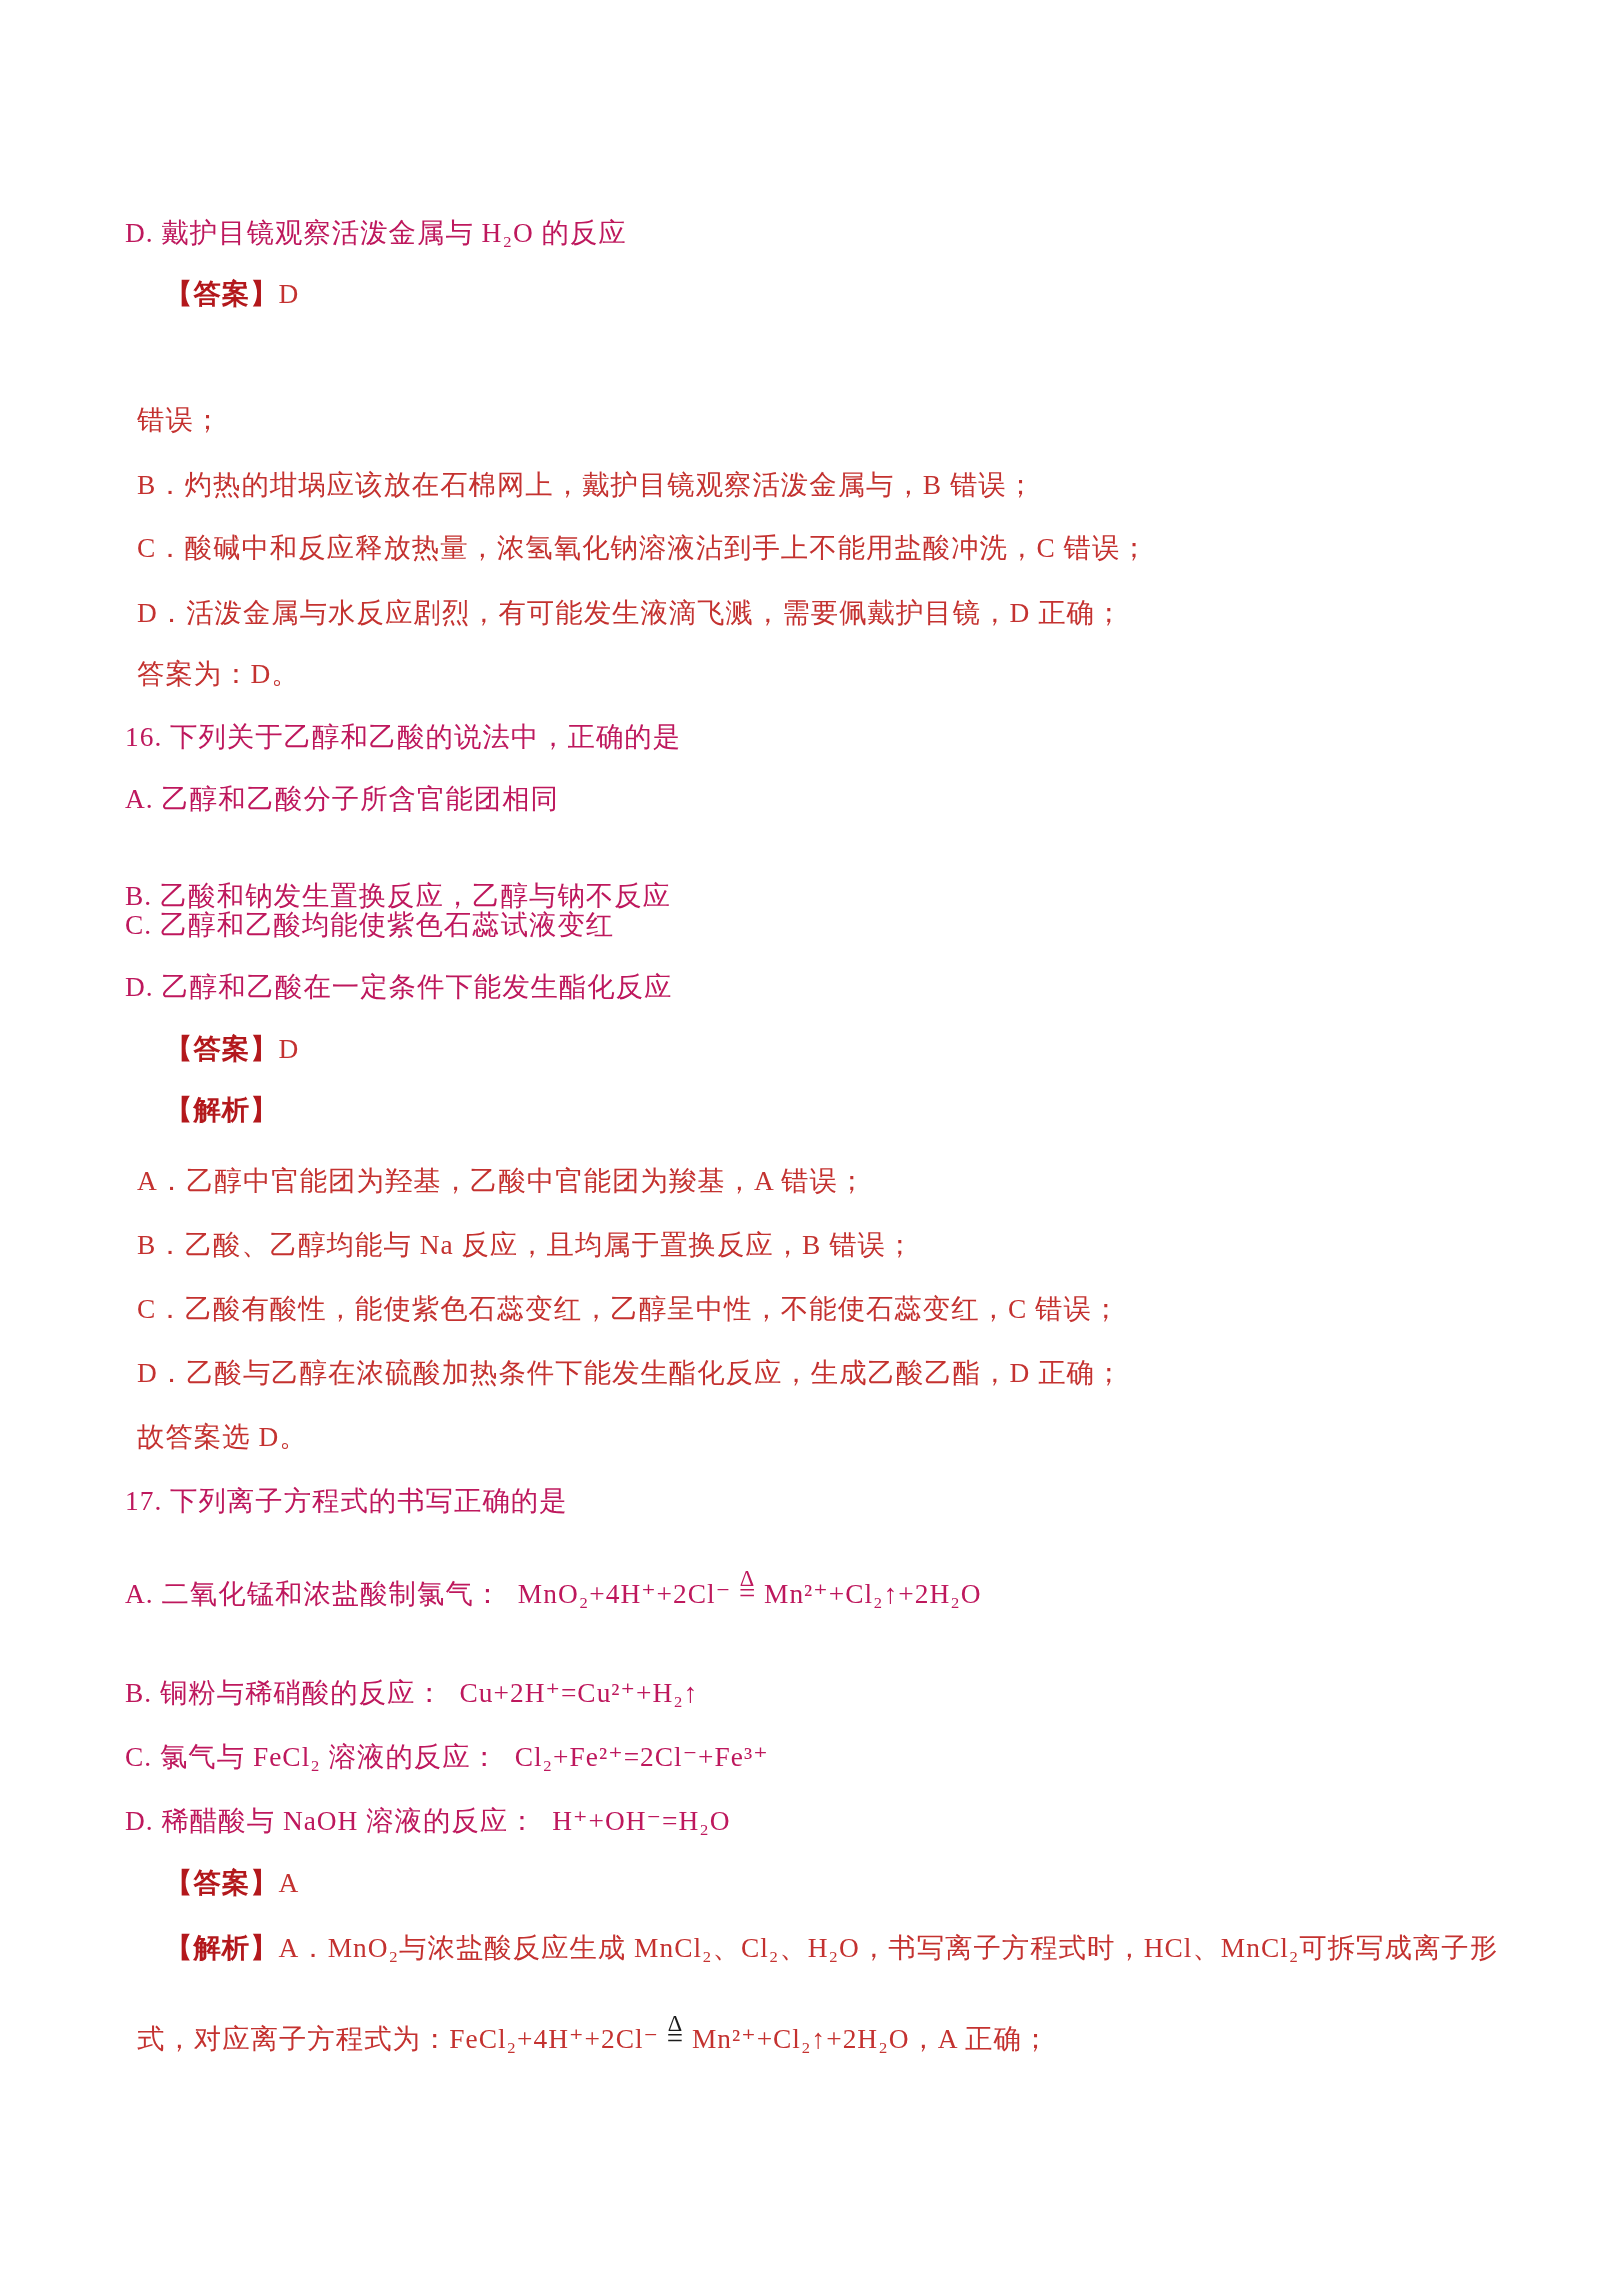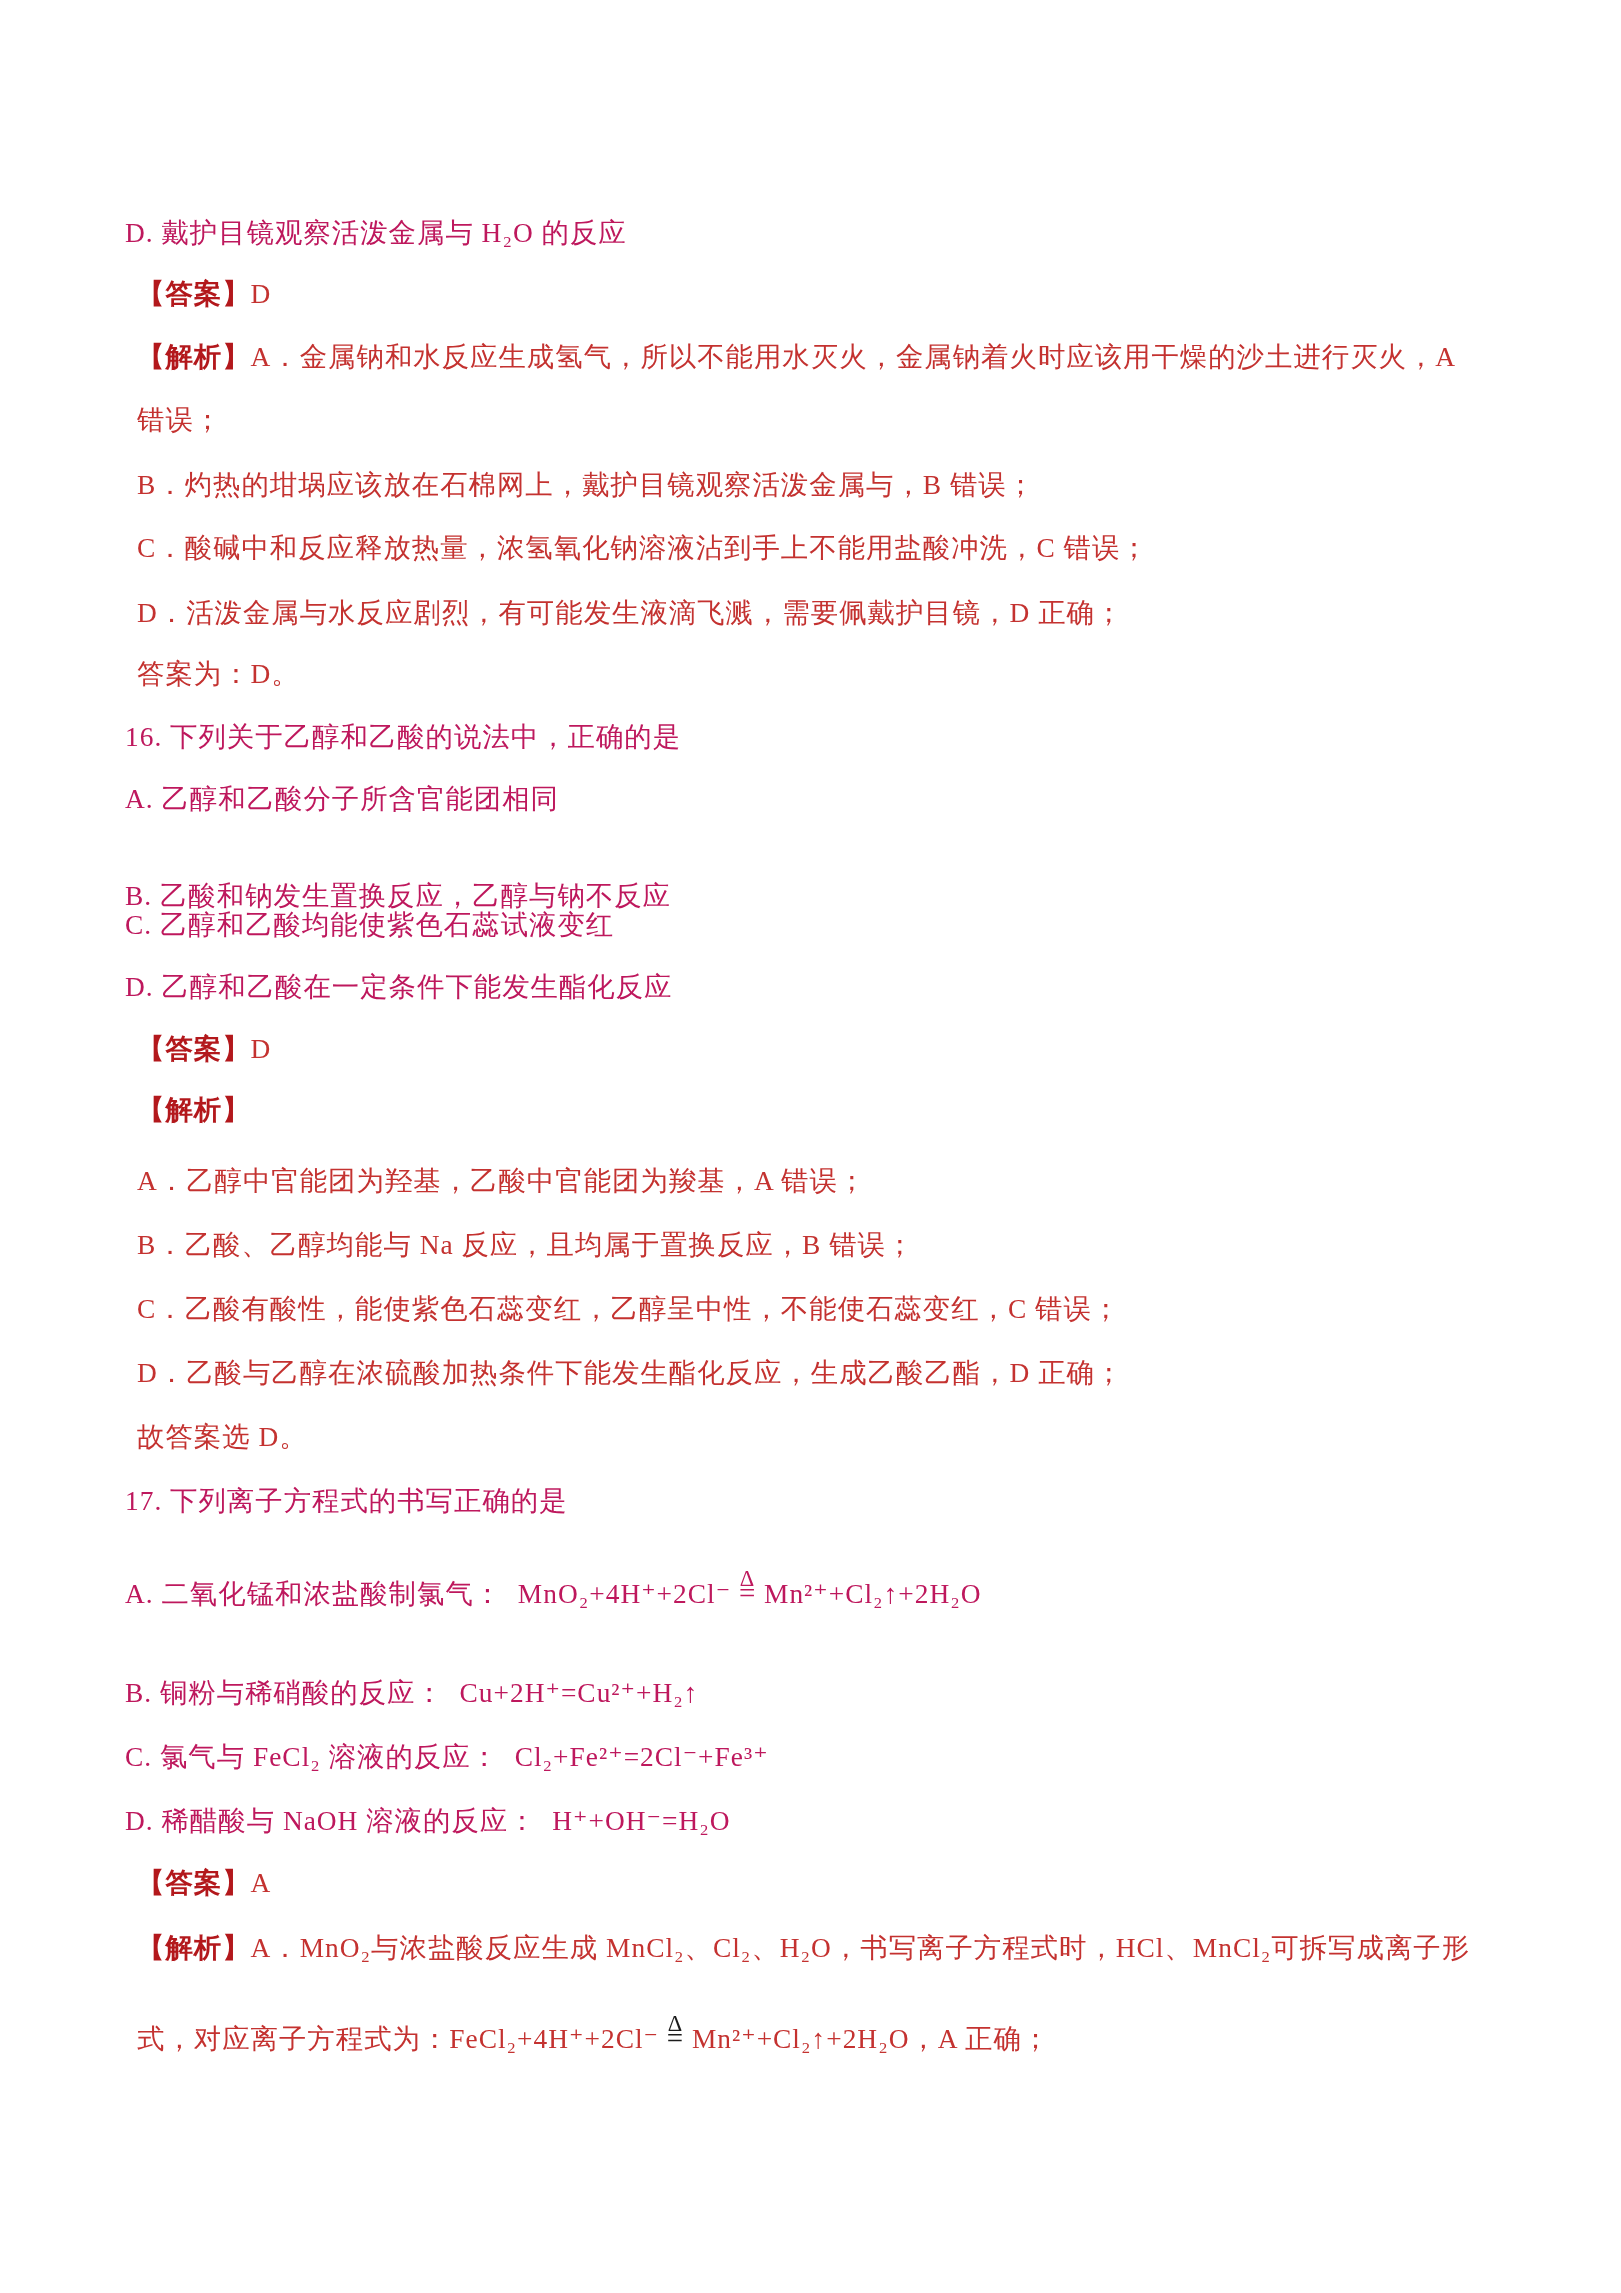--- a/index.html
+++ b/index.html
@@ -14,41 +14,40 @@
   .ln {
     position:absolute;
     left:125px;
     font-size:27.4px;
     line-height:39px;
     color:#be185d;
     white-space:pre;
     letter-spacing:1px;
   }
   .red { color:#c43230; left:137px; }
-  .lbl { font-weight:bold; color:#b3181c; }
+  .lbl { font-weight:bold; color:#b3181c;margin-left:28px; }
   
   .deq { display:inline-block; position:relative; padding:0 7.8px; }
   .deq .delta {
     position:absolute; left:50%; bottom:23.5px;
     transform:translateX(-50%);
     font-size:22.5px; line-height:22.5px;
   }
   .deq .deqeq { font-size:29px; }
   .deq-dark { color:#1c1c1c; }
 </style>
 </head>
 <body>
 
 <div class="page">
 
   <div class="ln" style="top:214px">D. 戴护目镜观察活泼金属与 H₂O 的反应</div>
 
   <div class="ln red" style="top:275px"><span class="lbl">【答案】</span><span>D</span></div>
 
-  <div class="ln red" style="top:338px"><span class="lbl">【解析】</span><span>A．金属钠和水反应生成氢气，所以不能用水灭火，金属钠着火时应该用干燥的沙土进行灭火，A</span></div>
 
   <div class="ln red" style="top:401px">错误；</div>
 
   <div class="ln red" style="top:466px">B．灼热的坩埚应该放在石棉网上，戴护目镜观察活泼金属与，B 错误；</div>
 
   <div class="ln red" style="top:529px">C．酸碱中和反应释放热量，浓氢氧化钠溶液沾到手上不能用盐酸冲洗，C 错误；</div>
 
   <div class="ln red" style="top:594px">D．活泼金属与水反应剧烈，有可能发生液滴飞溅，需要佩戴护目镜，D 正确；</div>
 
   <div class="ln red" style="top:655px">答案为：D。</div>

